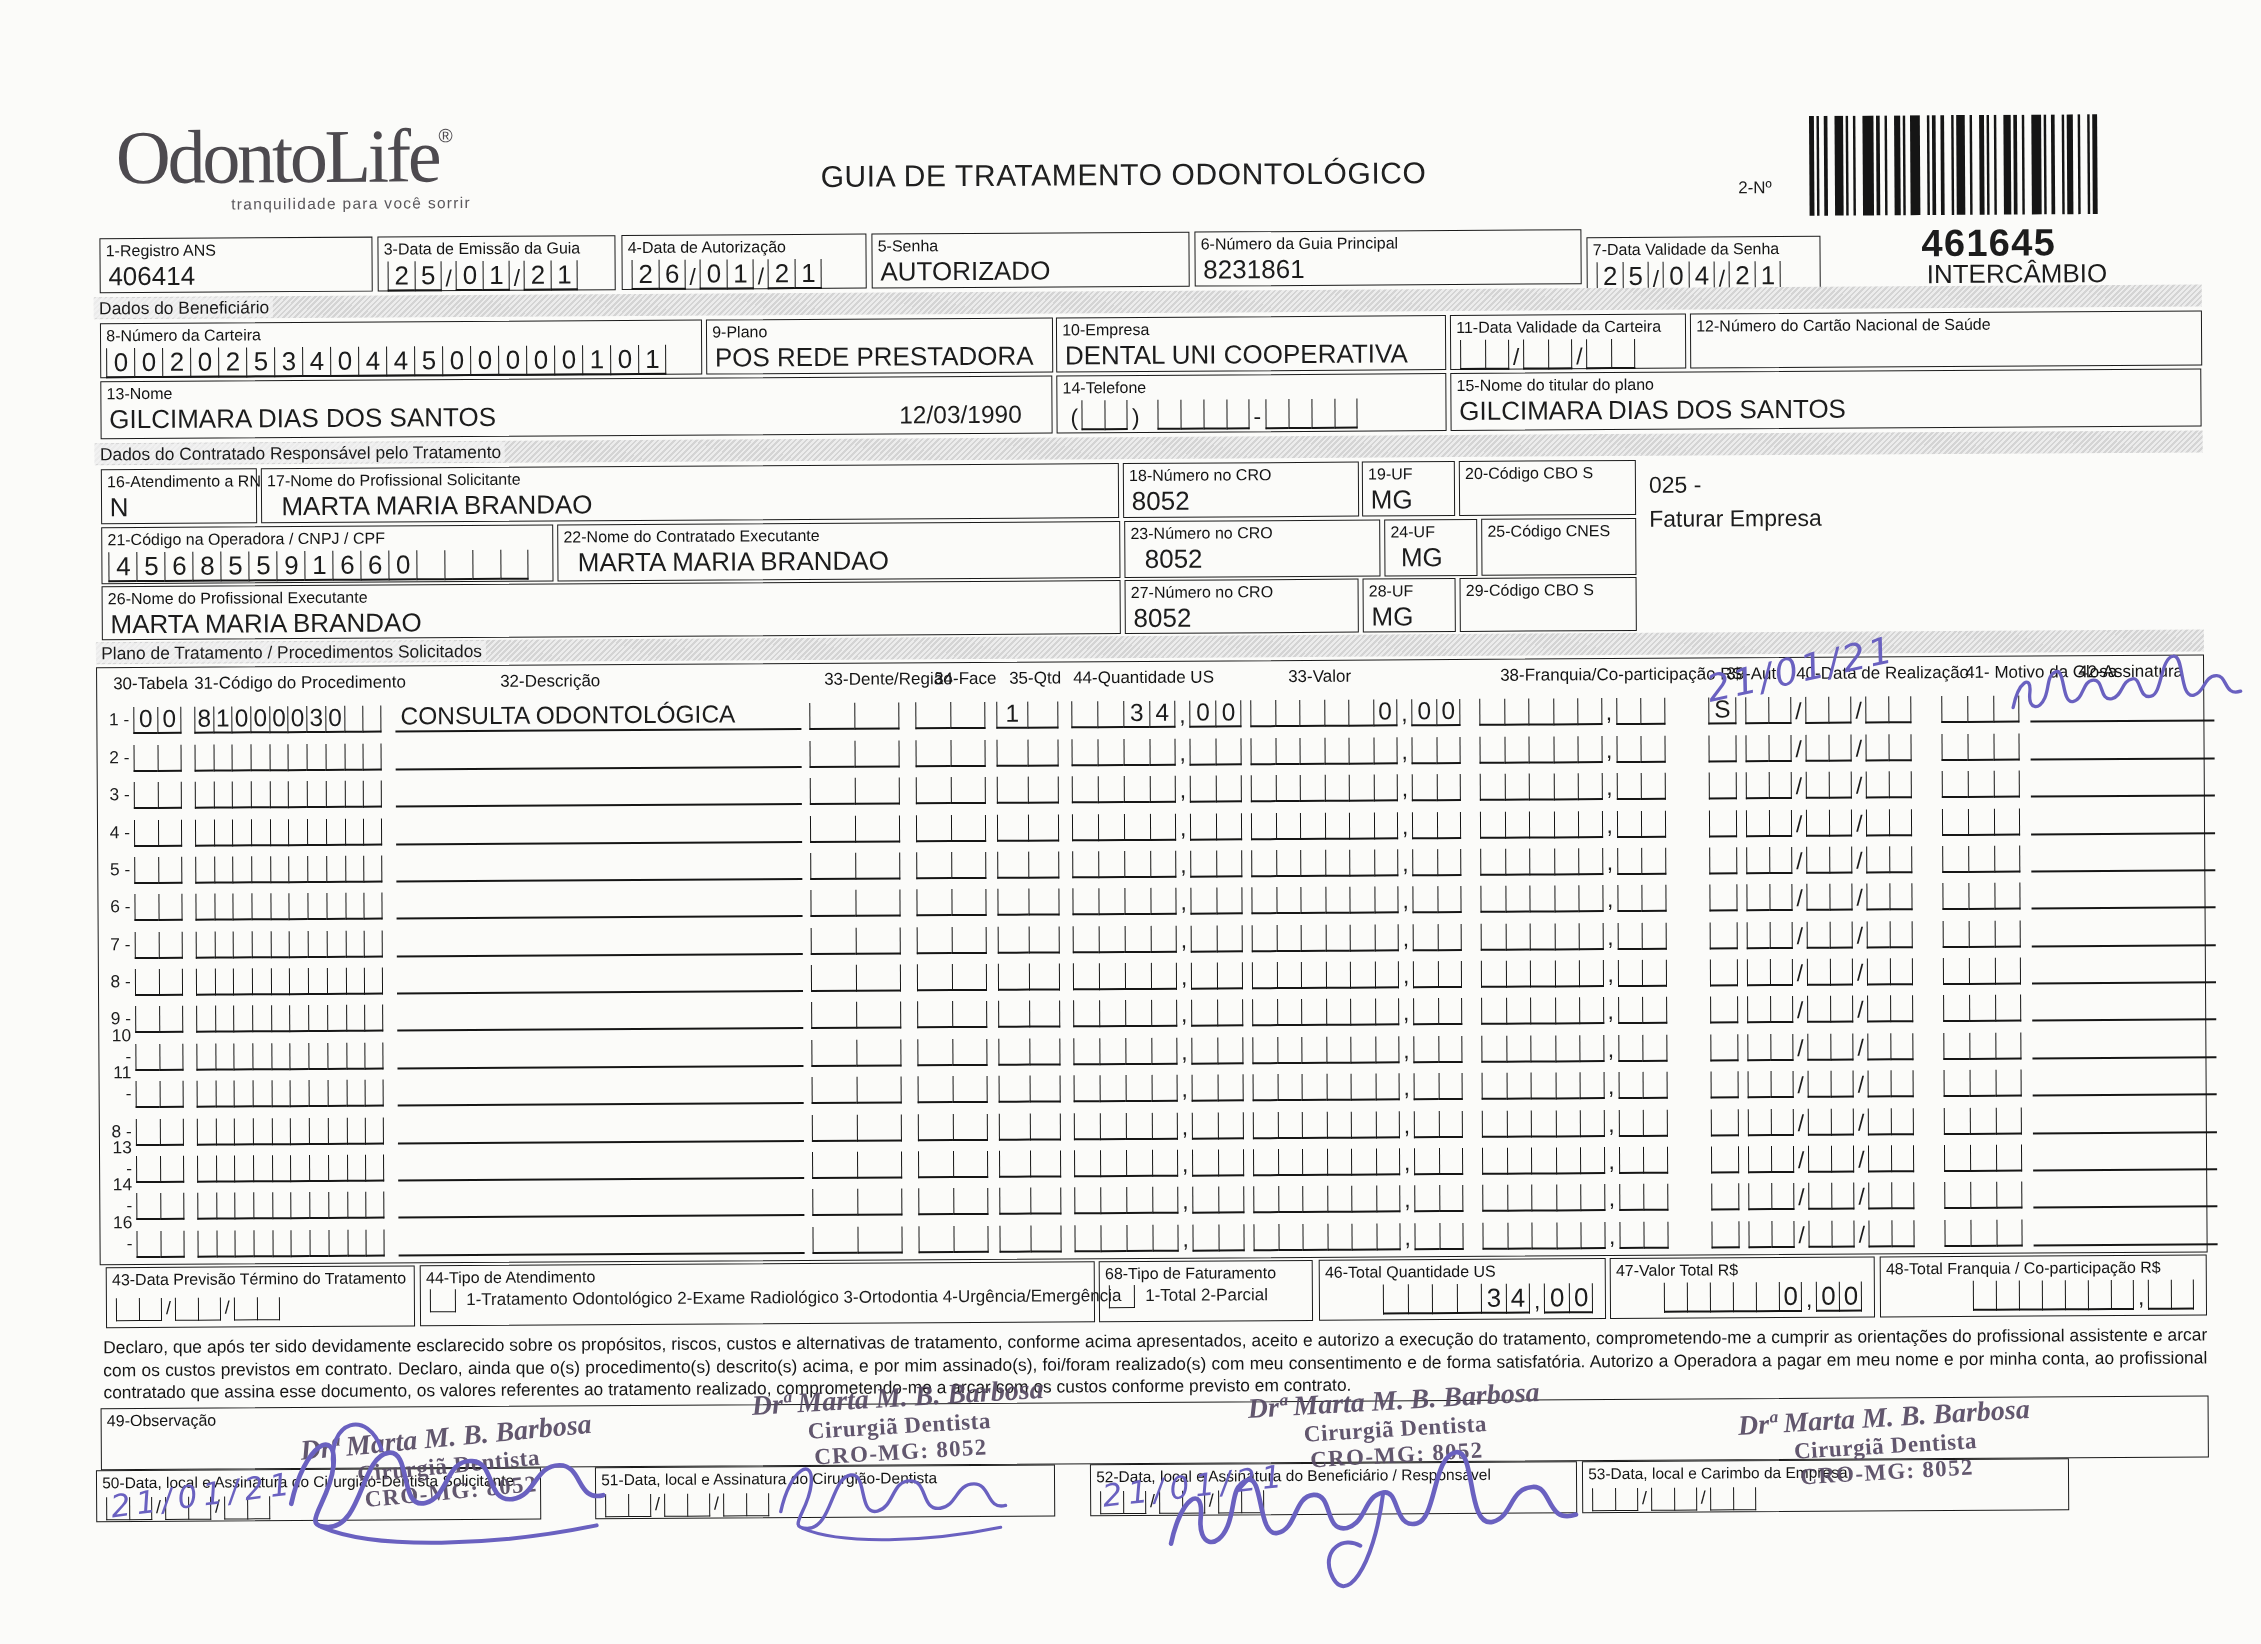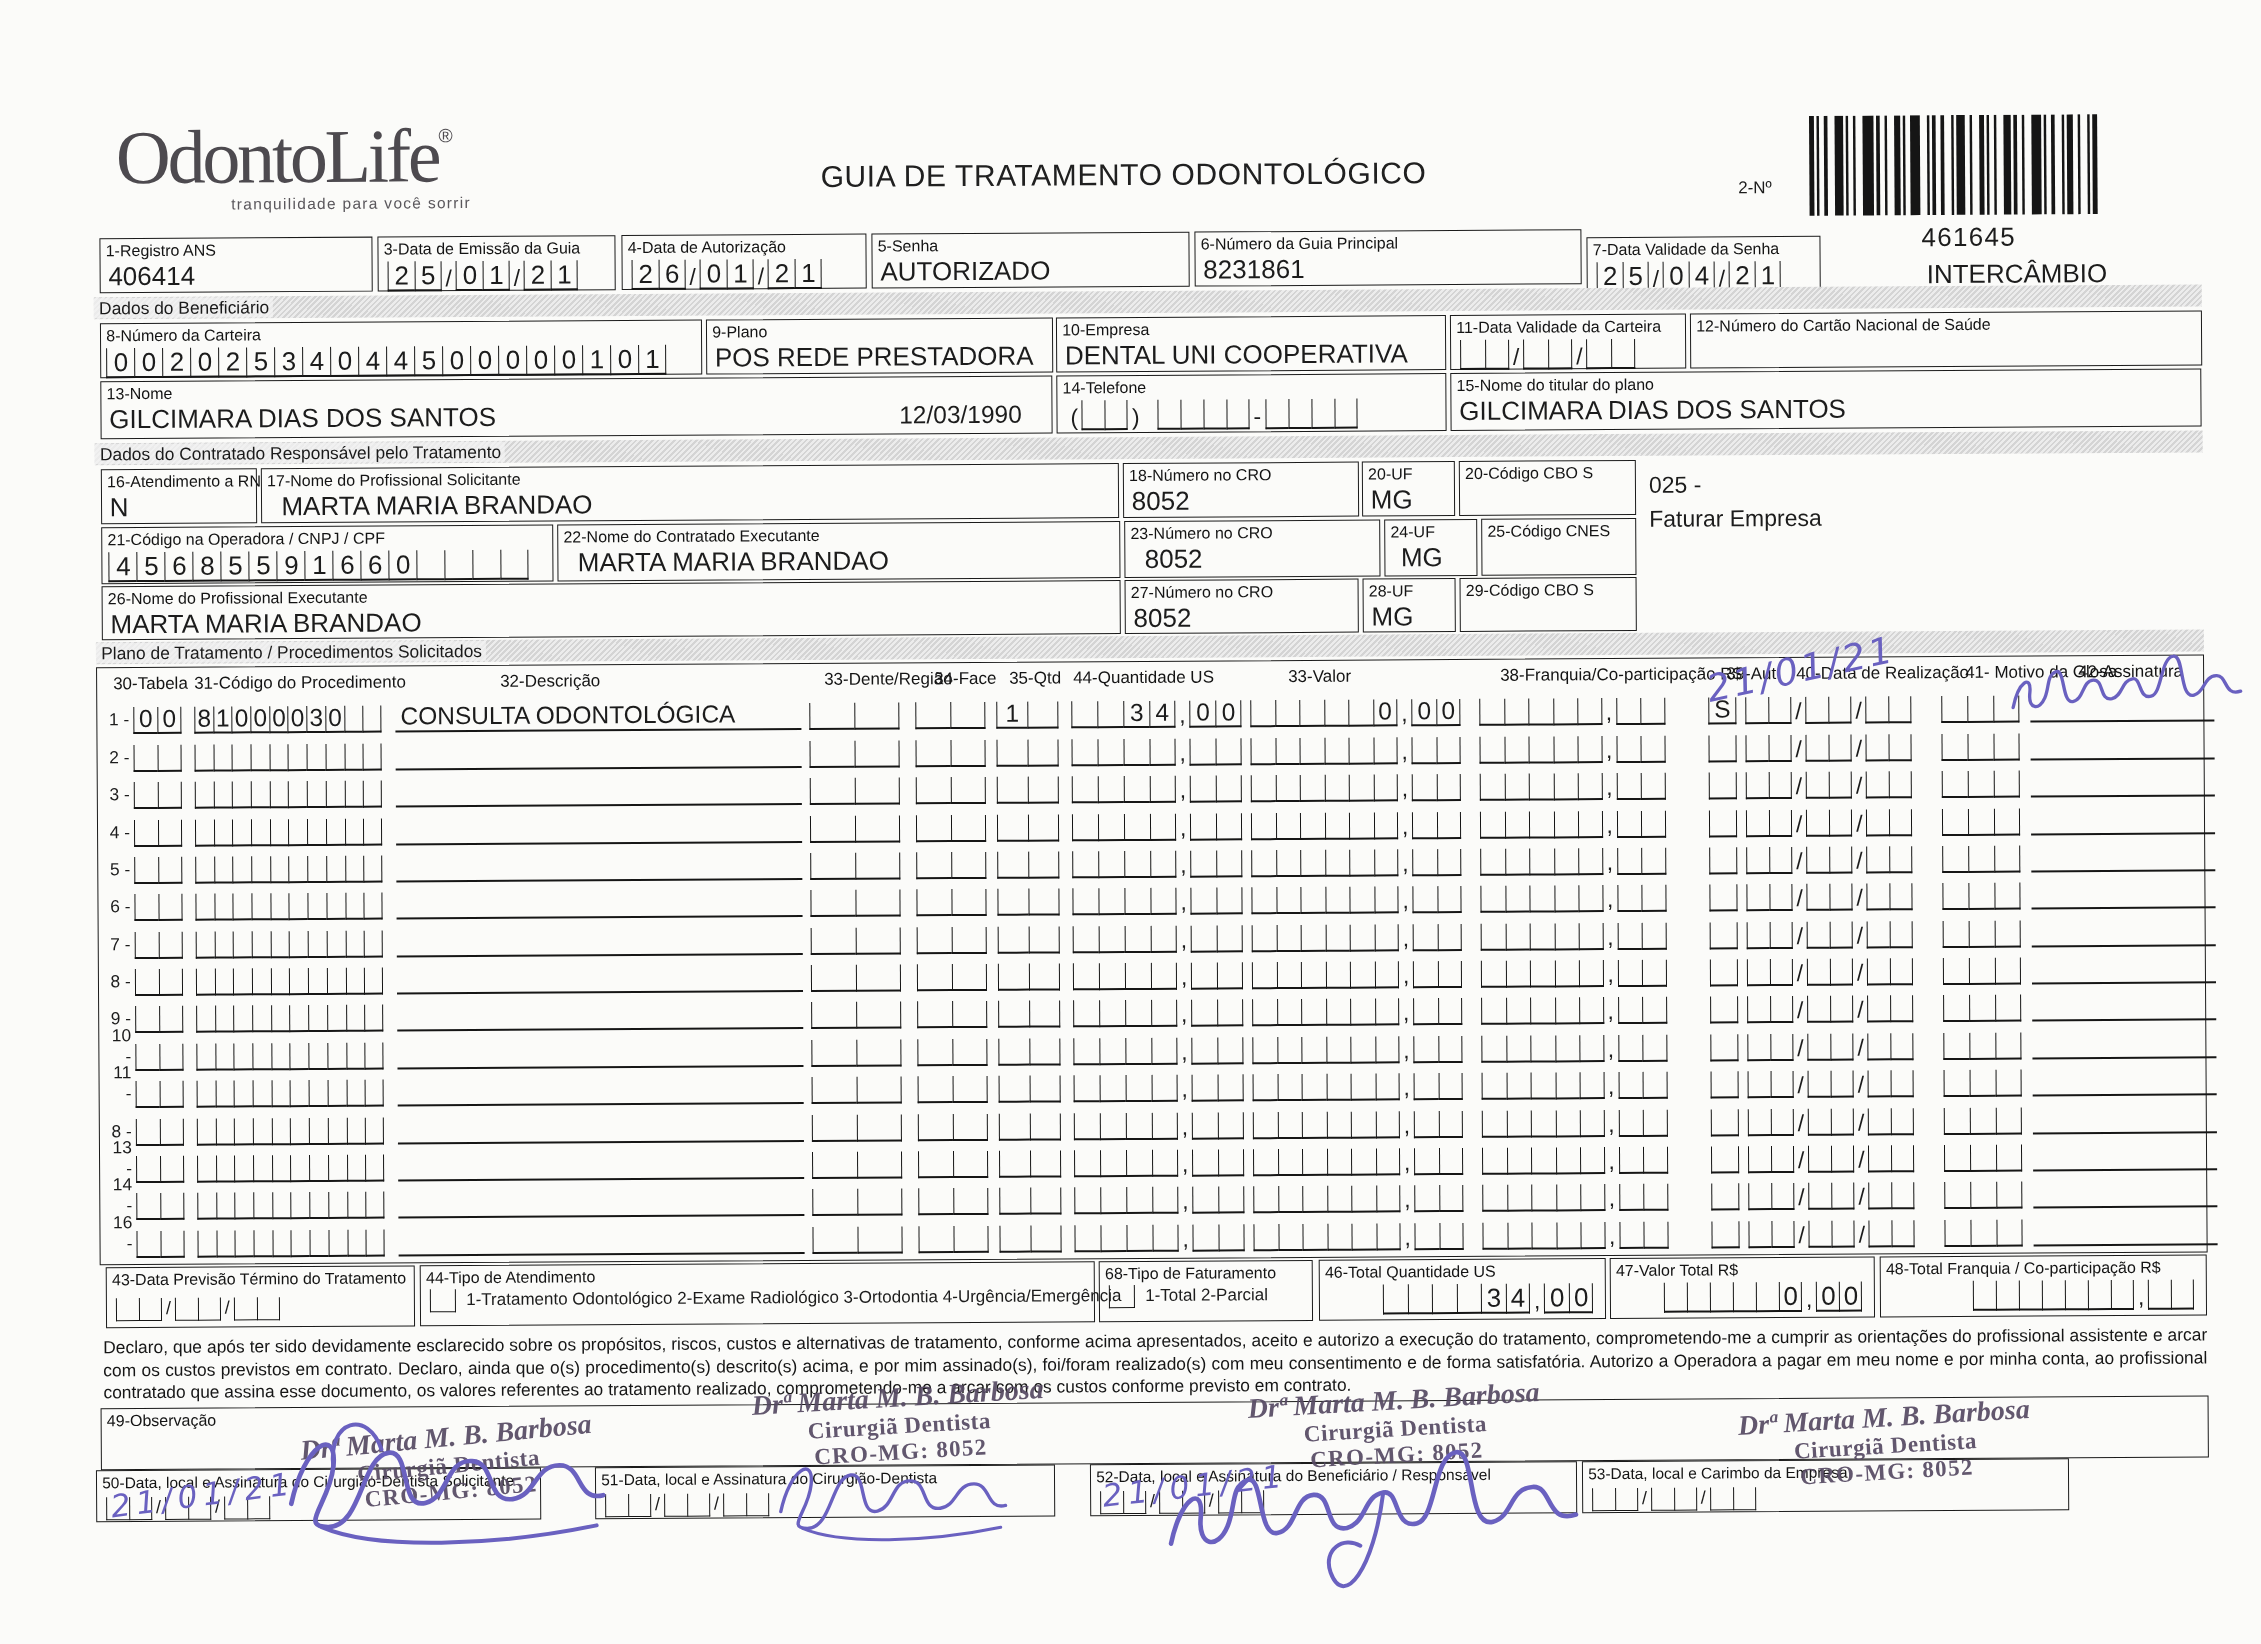--- a/index.html
+++ b/index.html
@@ -75,21 +75,21 @@
   .stamp .s3{font-size:23px;font-weight:bold;letter-spacing:1.3px;}
 
   
   .hand{position:absolute;font-family:"DejaVu Sans", sans-serif;font-style:italic;
     color:#6a61c0;white-space:nowrap;pointer-events:none;}
   .sig{position:absolute;pointer-events:none;}
   .sig svg{overflow:visible;}
 
   .barcode{position:absolute;left:1812px;top:120px;}
   .bc-label{position:absolute;left:1742px;top:182px;font-size:17px;}
-  .guide-num{position:absolute;left:1925px;top:227px;font-size:26px;letter-spacing:1.3px;}
+  .guide-num{position:absolute;left:1925px;top:227px;font-size:38px;letter-spacing:1.3px;font-weight:bold;}
   .guide-type{position:absolute;left:1930px;top:264px;font-size:26px;}
 </style>
 </head>
 <body>
 
 <div class="form">
 
   <div style="position:absolute;left:120px;top:108px;">
     <span class="logo-name">OdontoLife</span><span class="logo-reg">®</span>
     <div class="logo-tag" style="margin:-5.2px 0 0 115px;">tranquilidade para você sorrir</div>
@@ -284,21 +284,21 @@
   </div>
   <div class="fbox" style="left:263px;top:463px;width:858px;height:55px">
     <span class="flab">17-Nome do Profissional Solicitante</span>
     <span class="fval" style="padding-left:19.3px">MARTA MARIA BRANDAO</span>
   </div>
   <div class="fbox" style="left:1125px;top:463px;width:236px;height:55px">
     <span class="flab">18-Número no CRO</span>
     <span class="fval">8052</span>
   </div>
   <div class="fbox" style="left:1364px;top:463px;width:93px;height:55px">
-    <span class="flab">20-UF</span>
+    <span class="flab">19-UF</span>
     <span class="fval">MG</span>
   </div>
   <div class="fbox" style="left:1461px;top:463px;width:177px;height:55px">
     <span class="flab">20-Código CBO S</span>
   </div>
   <div class="note025" style="left:1651px;top:475px;">025 -</div>
   <div class="note025" style="left:1651px;top:509px;">Faturar Empresa</div>
 
   <div class="fbox" style="left:103px;top:521px;width:452px;height:57px">
     <span class="flab">21-Código na Operadora / CNPJ / CPF</span>

